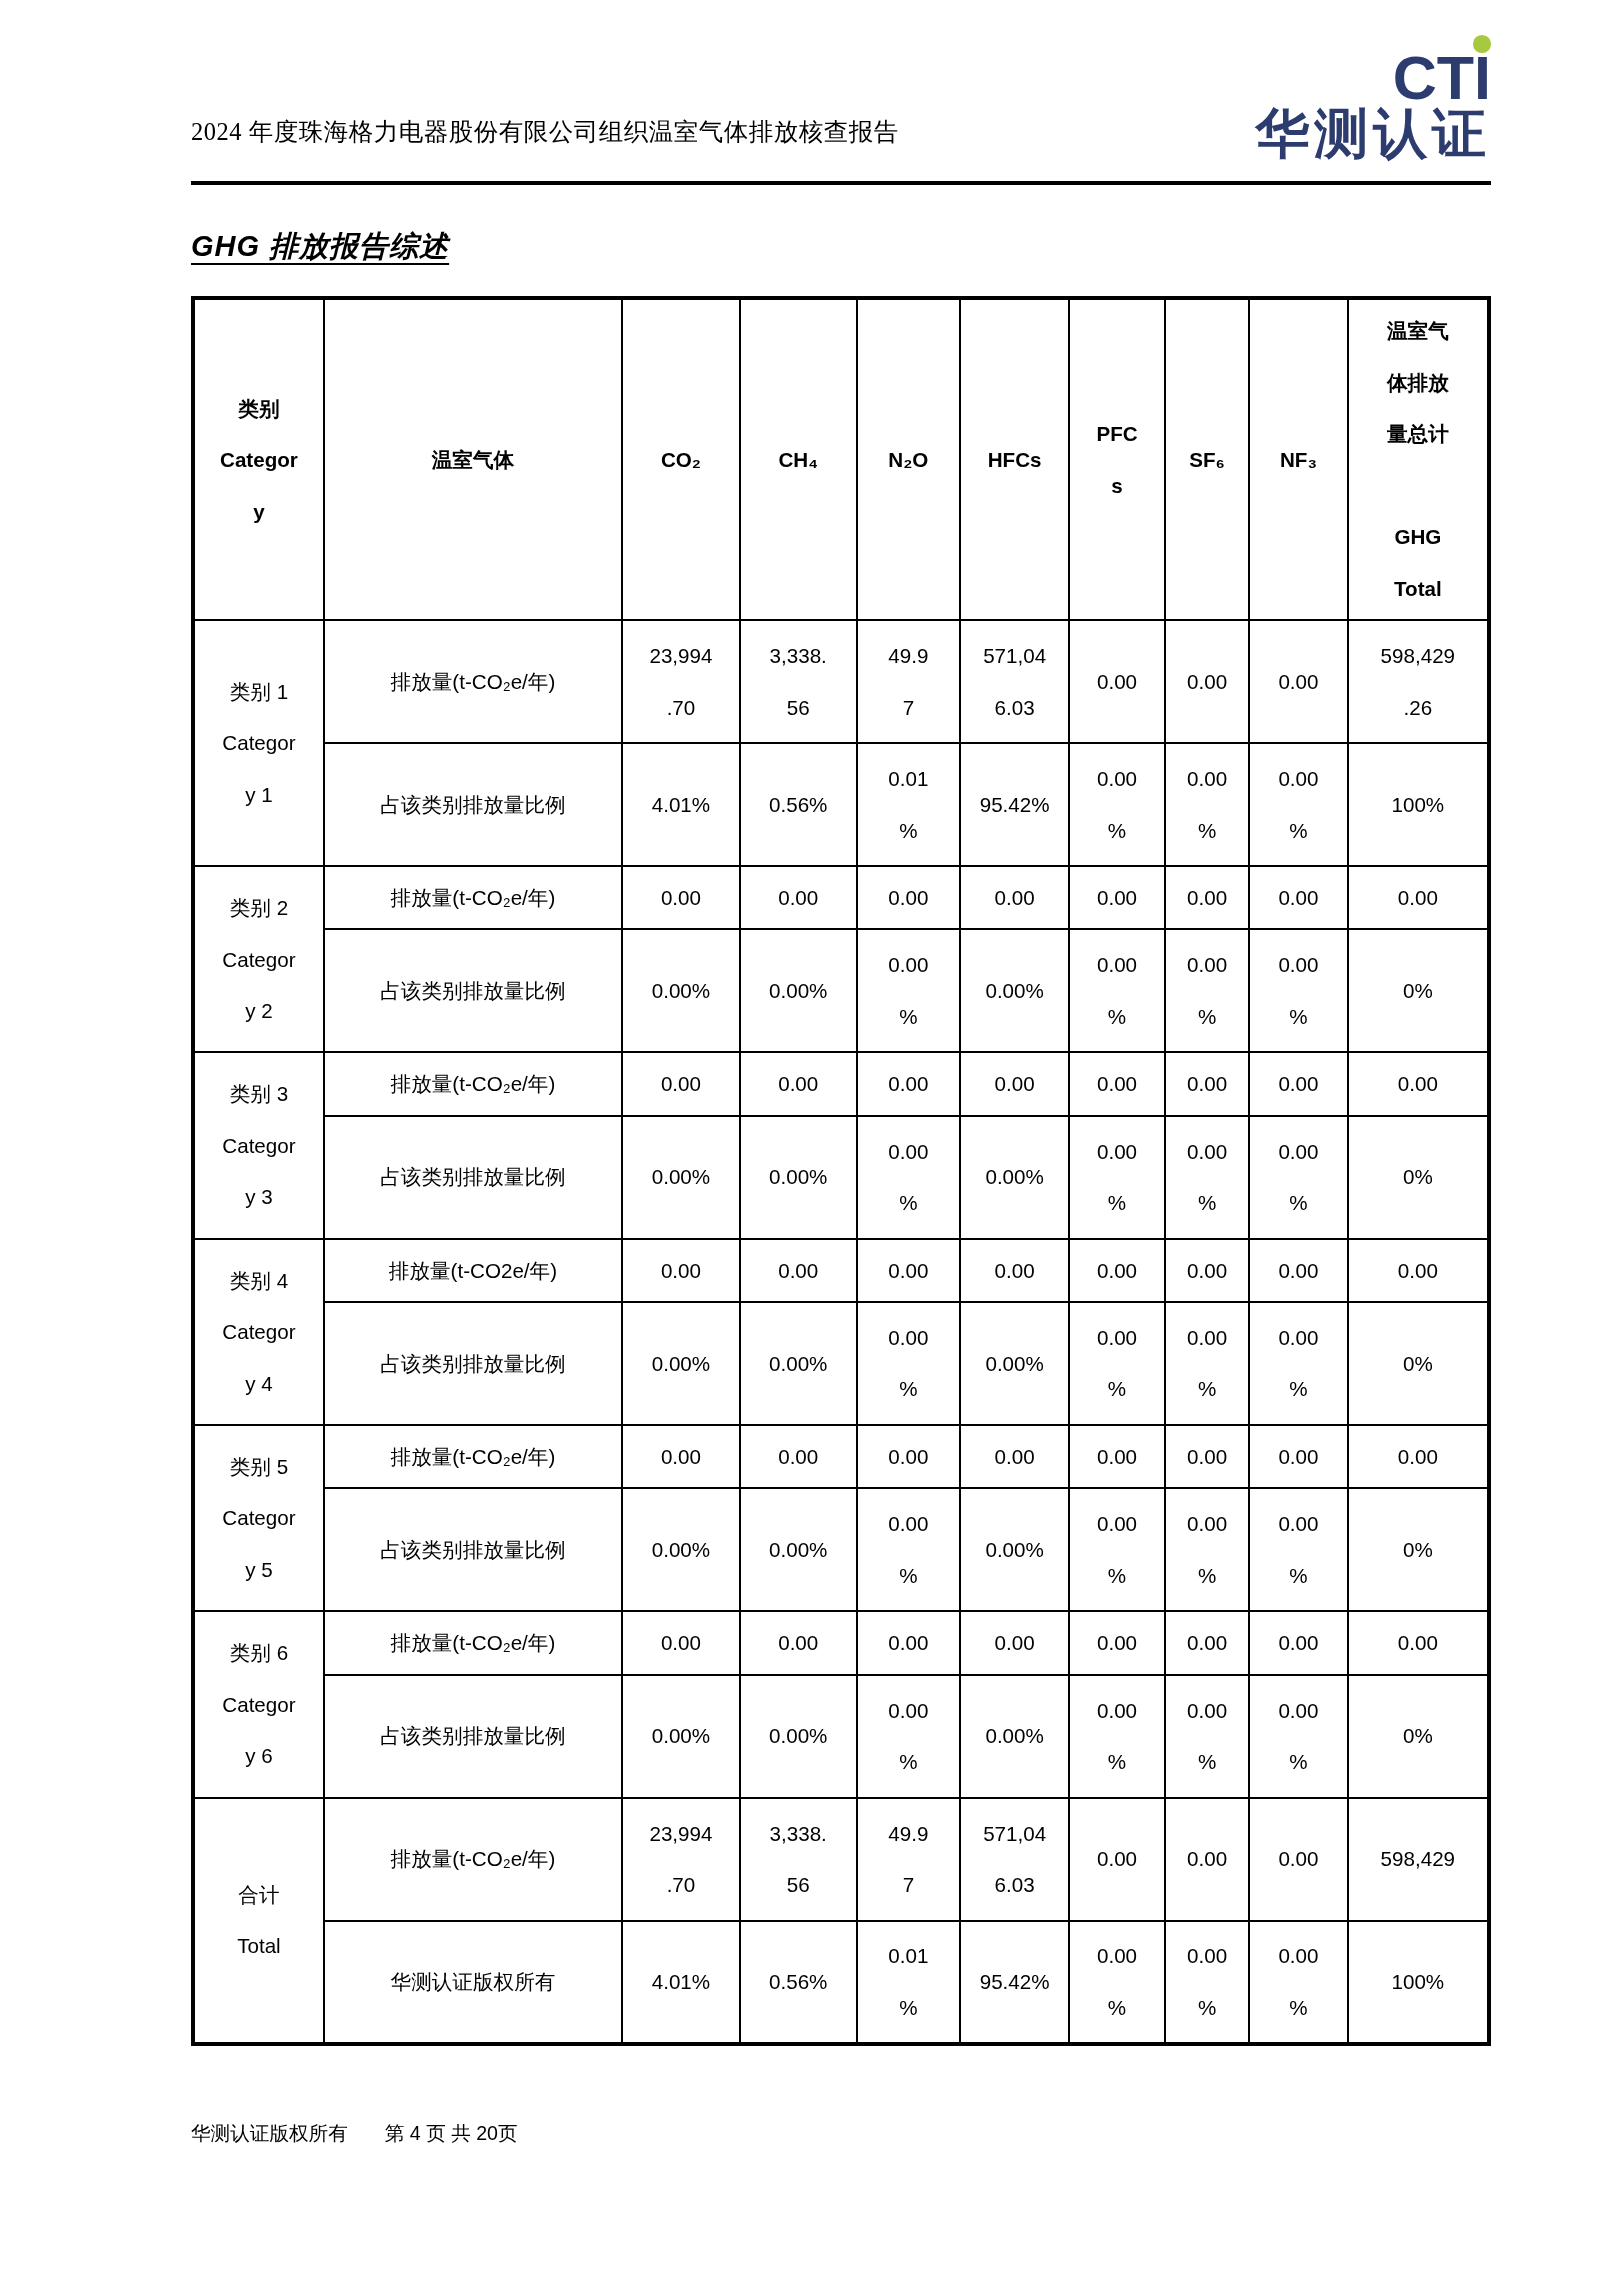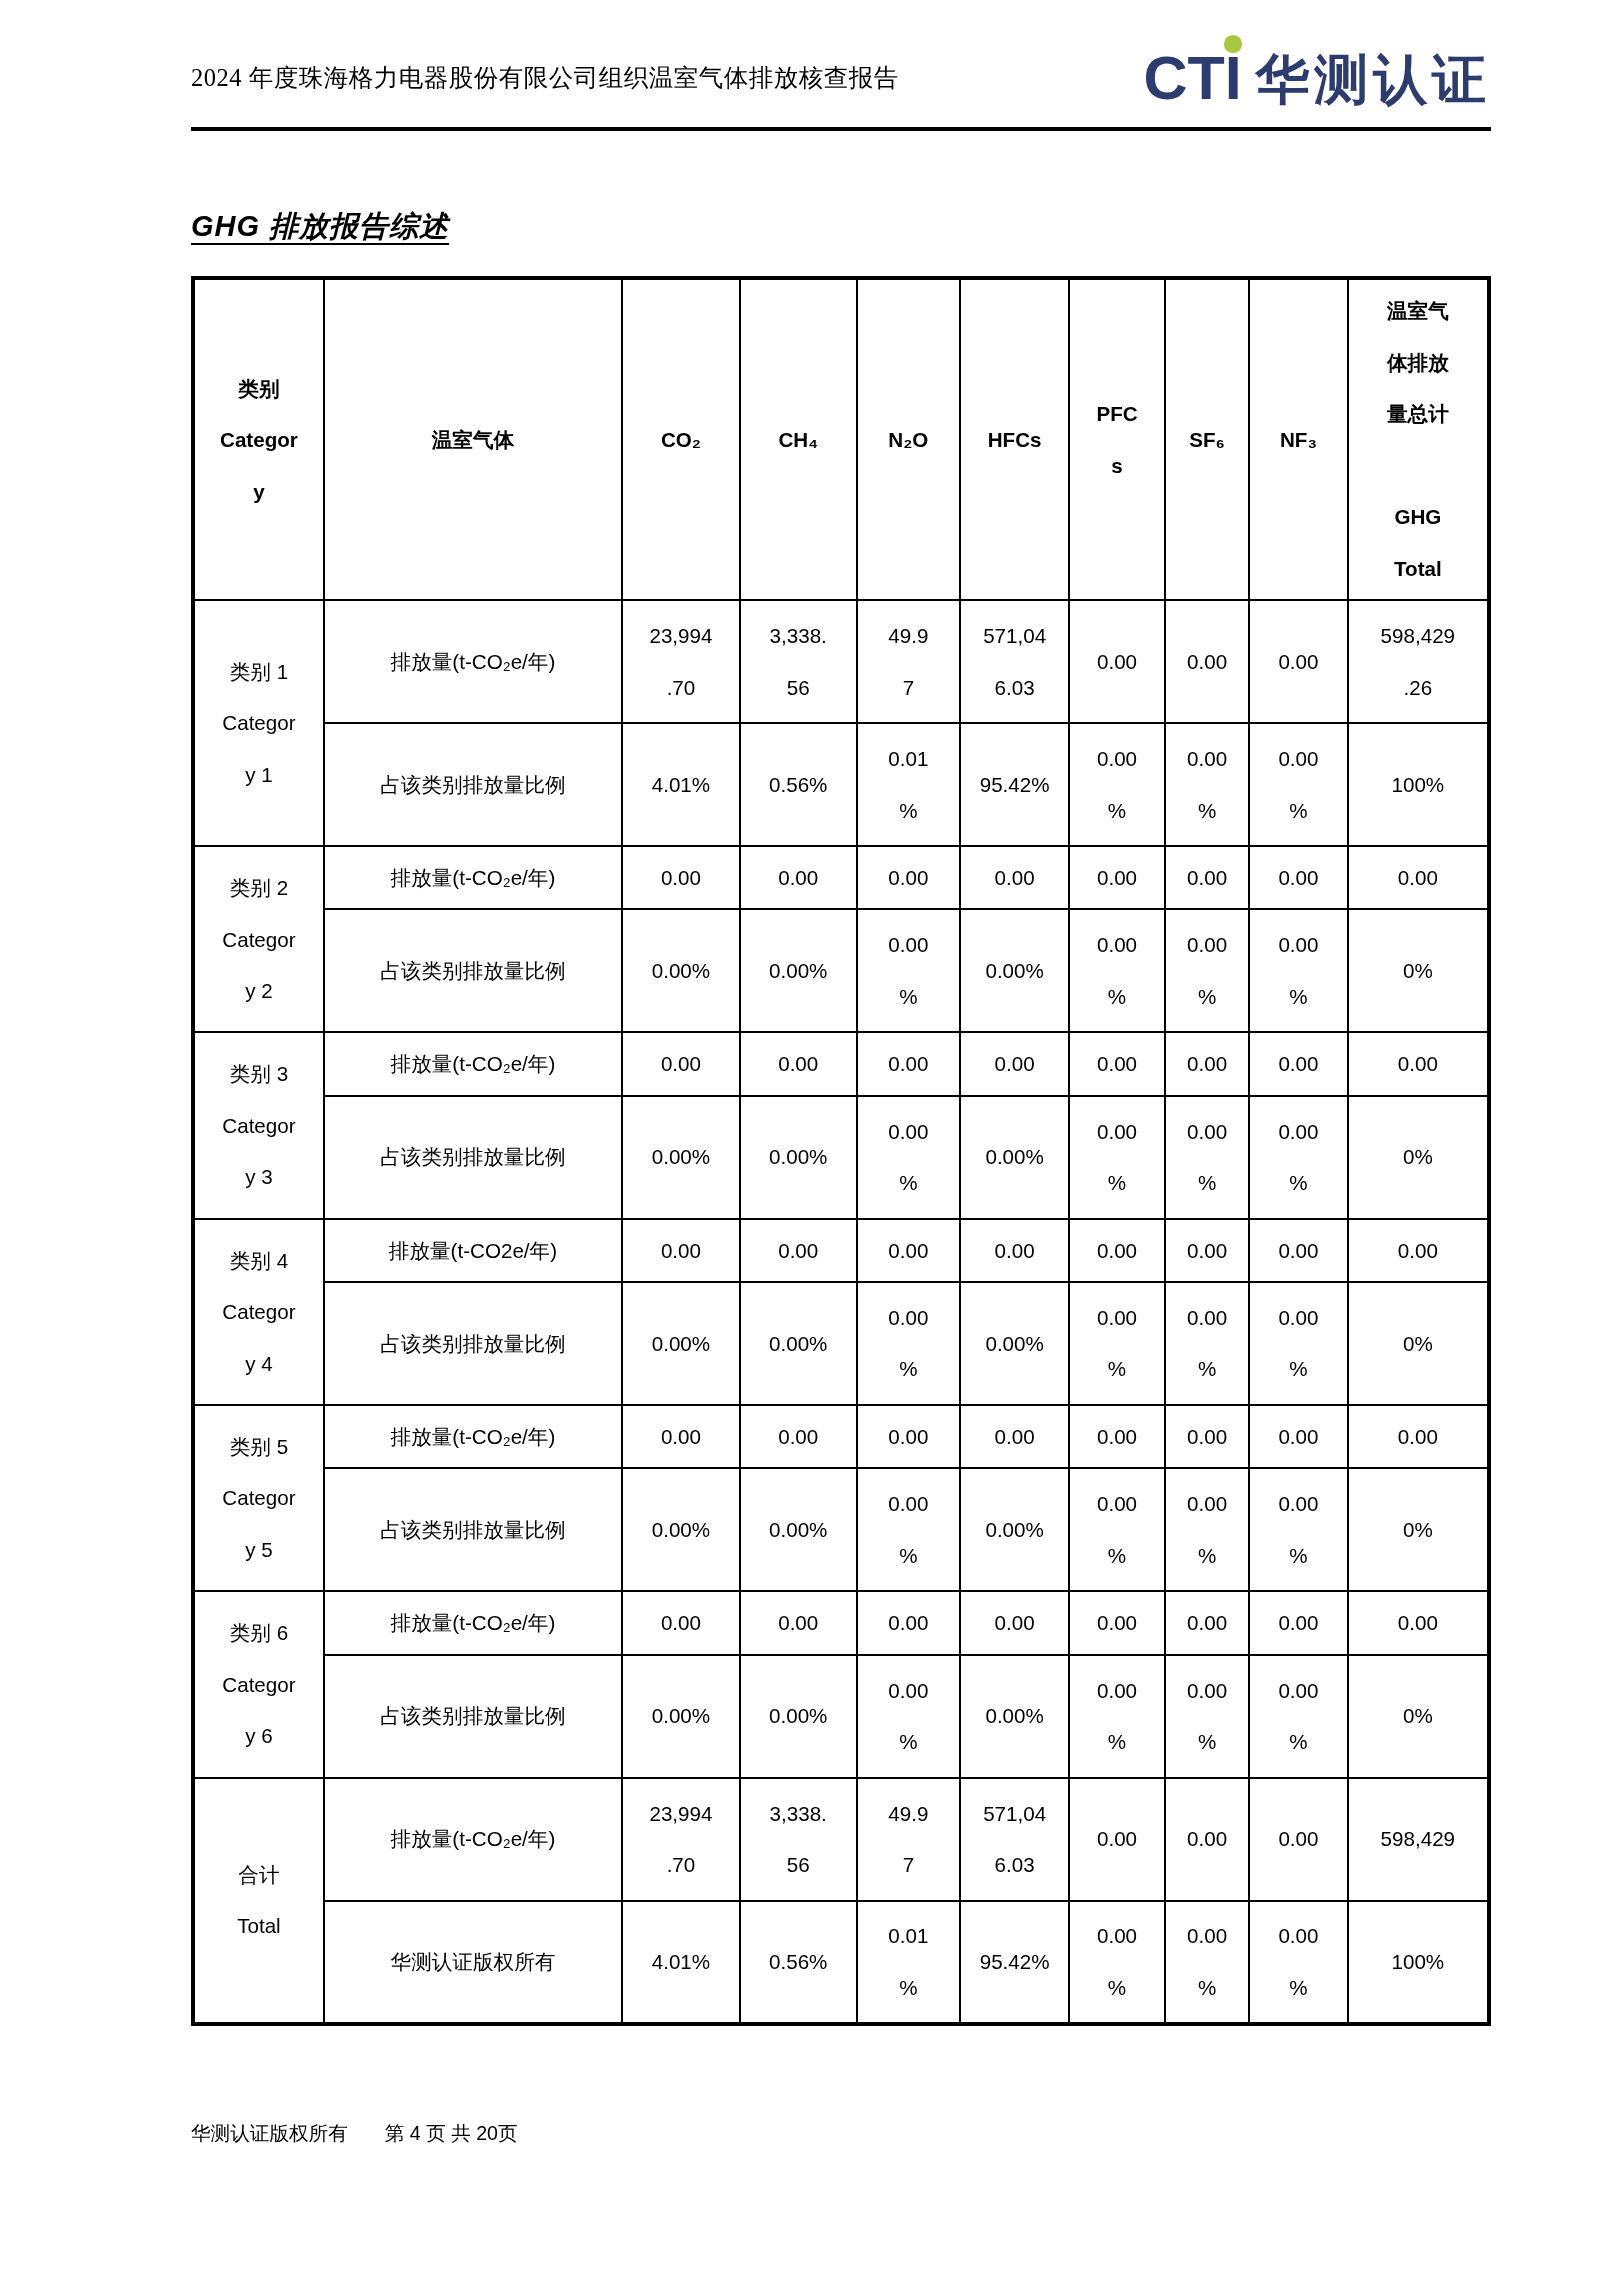--- a/index.html
+++ b/index.html
@@ -25,21 +25,21 @@
     padding-bottom: 21.6px;
     gap: 8px;
   }
   .report-title {
     font-family: "Liberation Serif", "DejaVu Serif", serif;
     font-size: 24.5px;
     letter-spacing: 0.5px;
     margin-bottom: 11.8px;
     white-space: nowrap;
   }
-  .logo { display: flex; align-items: flex-end; line-height: 1; }
+  .logo { display: flex; align-items: flex-end; line-height: 1; flex-direction: column; }
   .logo-cti {
     position: relative;
     font-weight: bold;
     font-size: 61px;
     letter-spacing: 0px;
     line-height: 0.9;
   }
   .logo-dot {
     position: absolute;
     width: 17.6px; height: 17.6px;
@@ -50,21 +50,21 @@
     font-weight: bold;
     font-size: 54px;
     letter-spacing: 4.9px;
     margin-left: 13.7px;
     line-height: 1;
     white-space: nowrap;
   }
 
   
   .section-title {
-    margin-top: 76px;
+    margin-top: 42px;
     font-size: 29px;
     font-weight: bold;
     font-style: italic;
     width: fit-content;
     text-decoration: underline;
     text-underline-offset: 6.9px;
     text-decoration-thickness: 2px;
     letter-spacing: 1px;
   }
 

